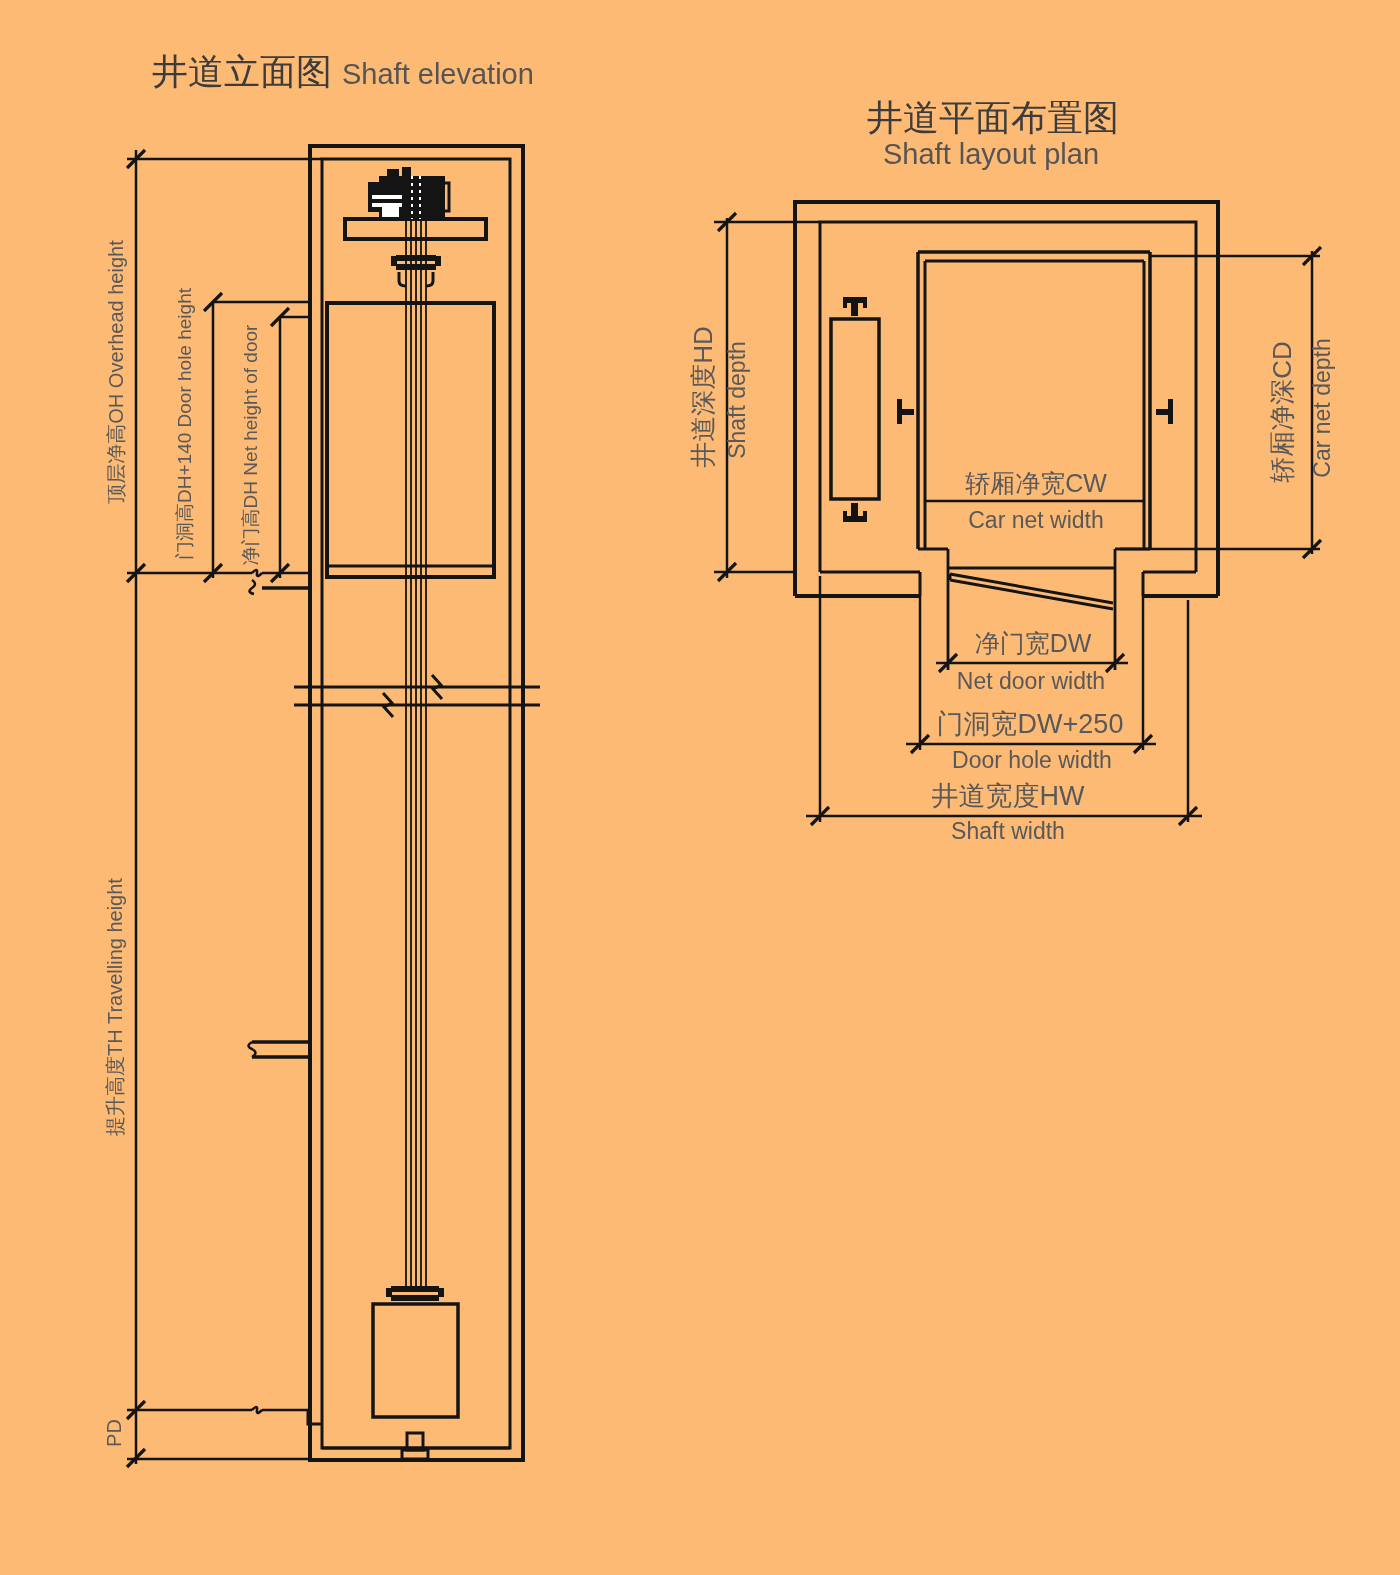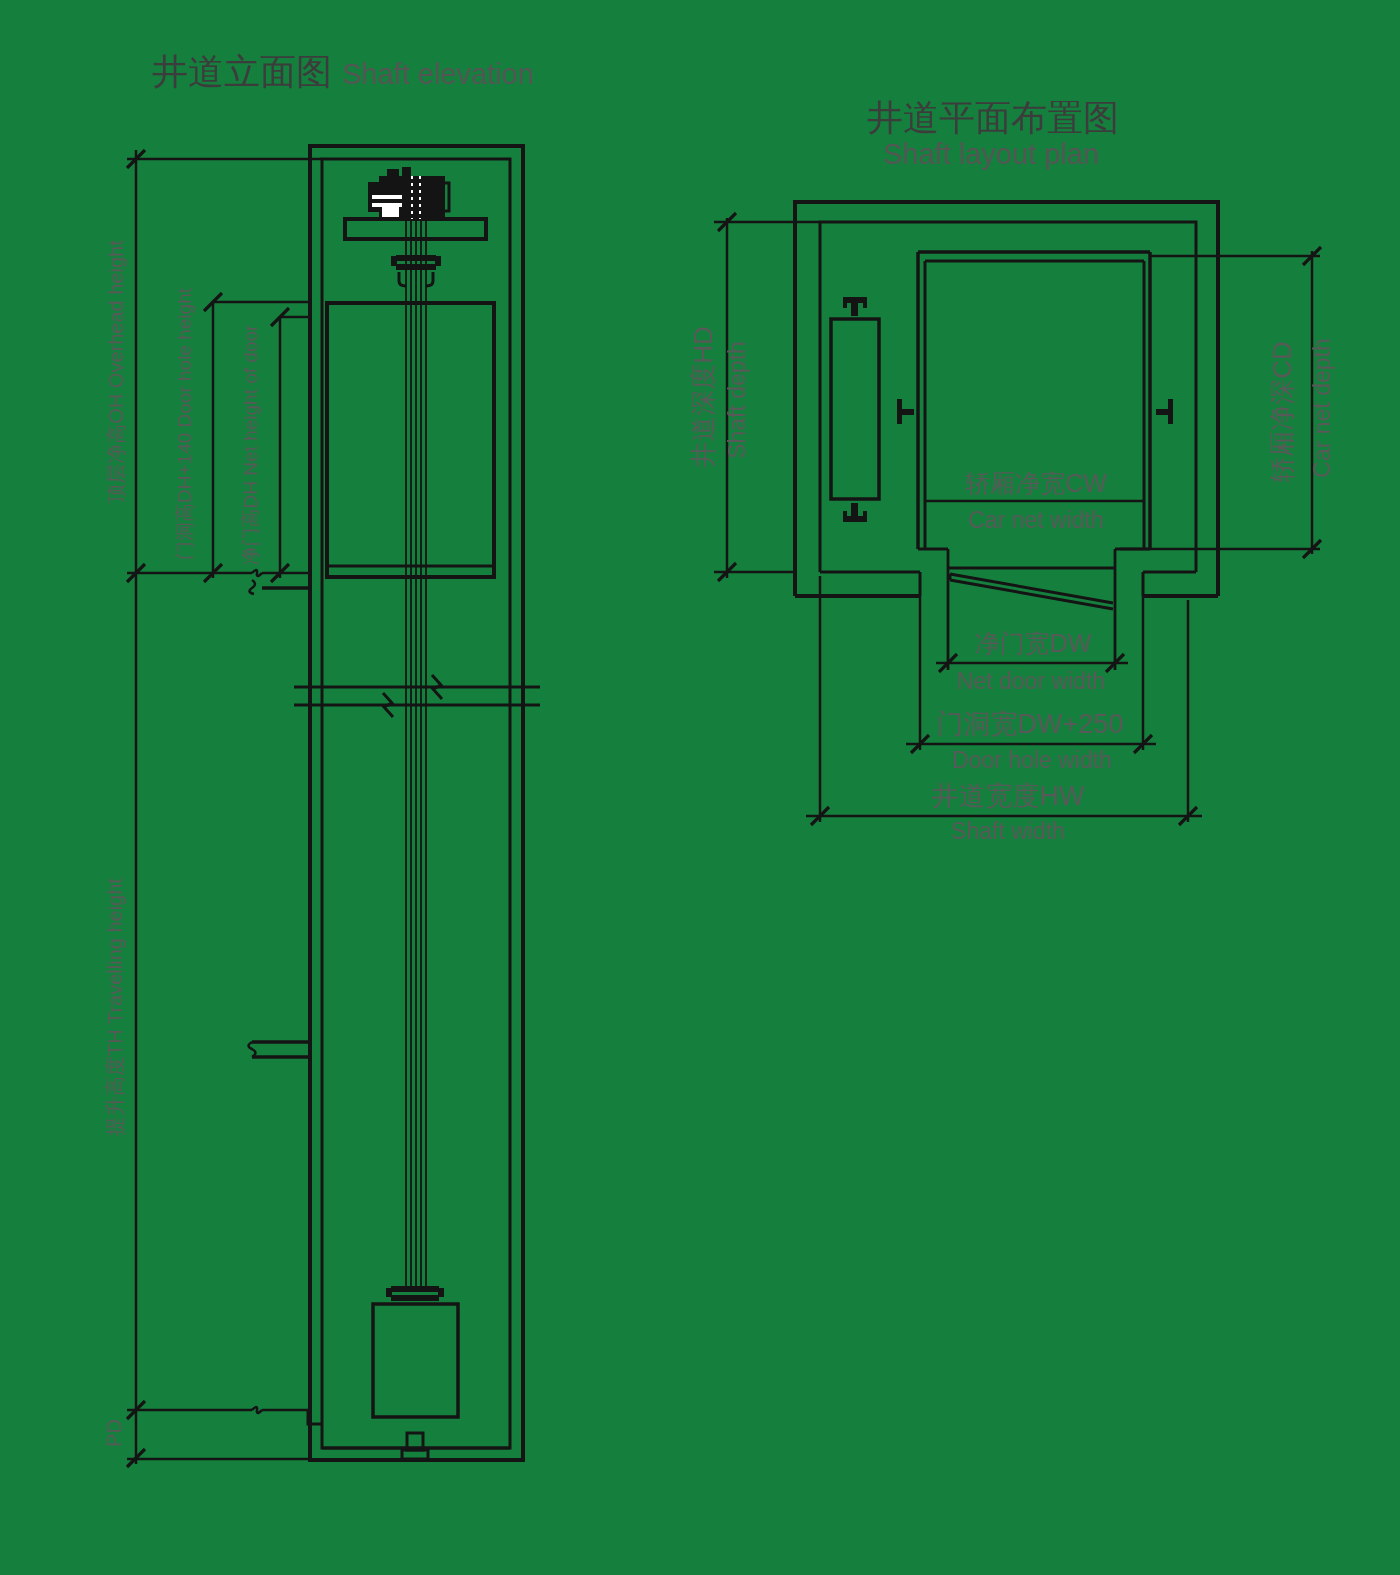--- a/index.html
+++ b/index.html
@@ -1,16 +1,16 @@
 <!DOCTYPE html>
 <html><head>
 <meta charset="utf-8">
 <style>
   html,body{margin:0;padding:0;background:#ffffff;}
-  .stage{position:relative;width:1400px;height:1575px;background:#15803d;
+  .stage{position:relative;width:1400px;height:1575px;background:#fdba74;
          font-family:"Liberation Sans","DejaVu Sans",sans-serif;}
   svg{display:block;}
   .ln{stroke:#141414;fill:none;}
   .w4{stroke-width:4;}  .w35{stroke-width:3.5;} .w3{stroke-width:3;}
   .w28{stroke-width:2.8;} .w25{stroke-width:2.5;} .w18{stroke-width:1.8;}
   .blk{fill:#141414;stroke:none;}
   .wht{fill:#ffffff;stroke:none;}
   .whtln{stroke:#ffffff;fill:none;}
   .tick{stroke:#141414;stroke-width:3.2;fill:none;}
   .lbl{fill:#595959;stroke:none;}

